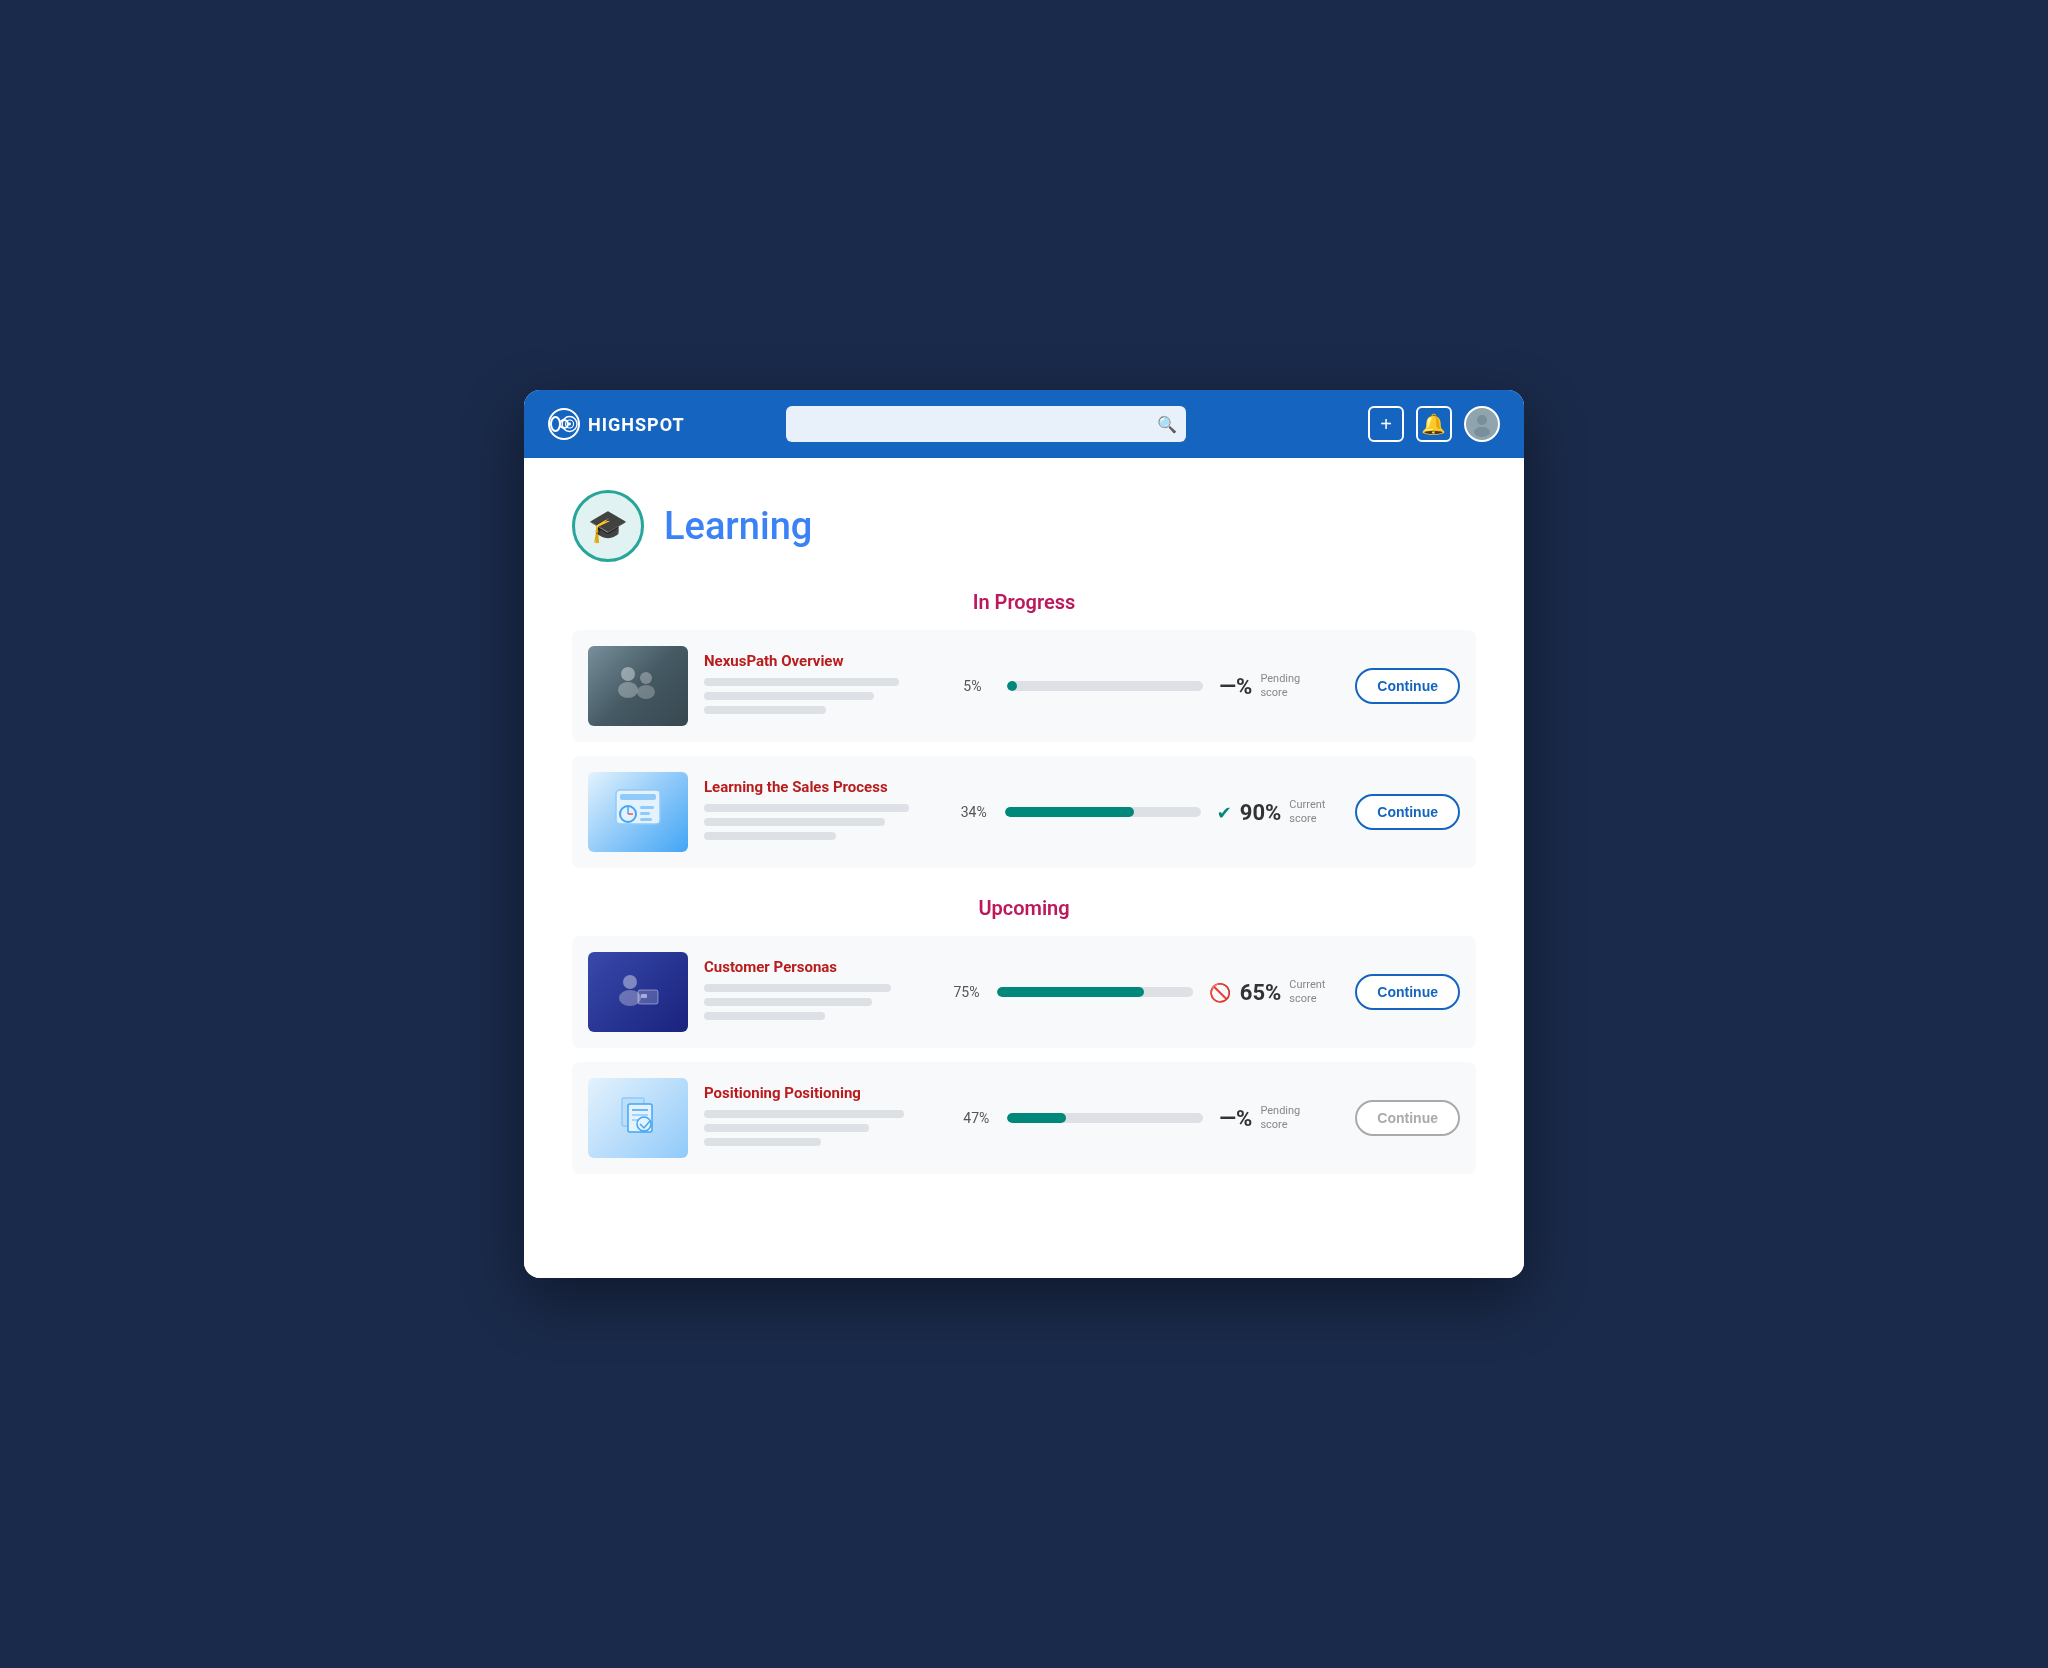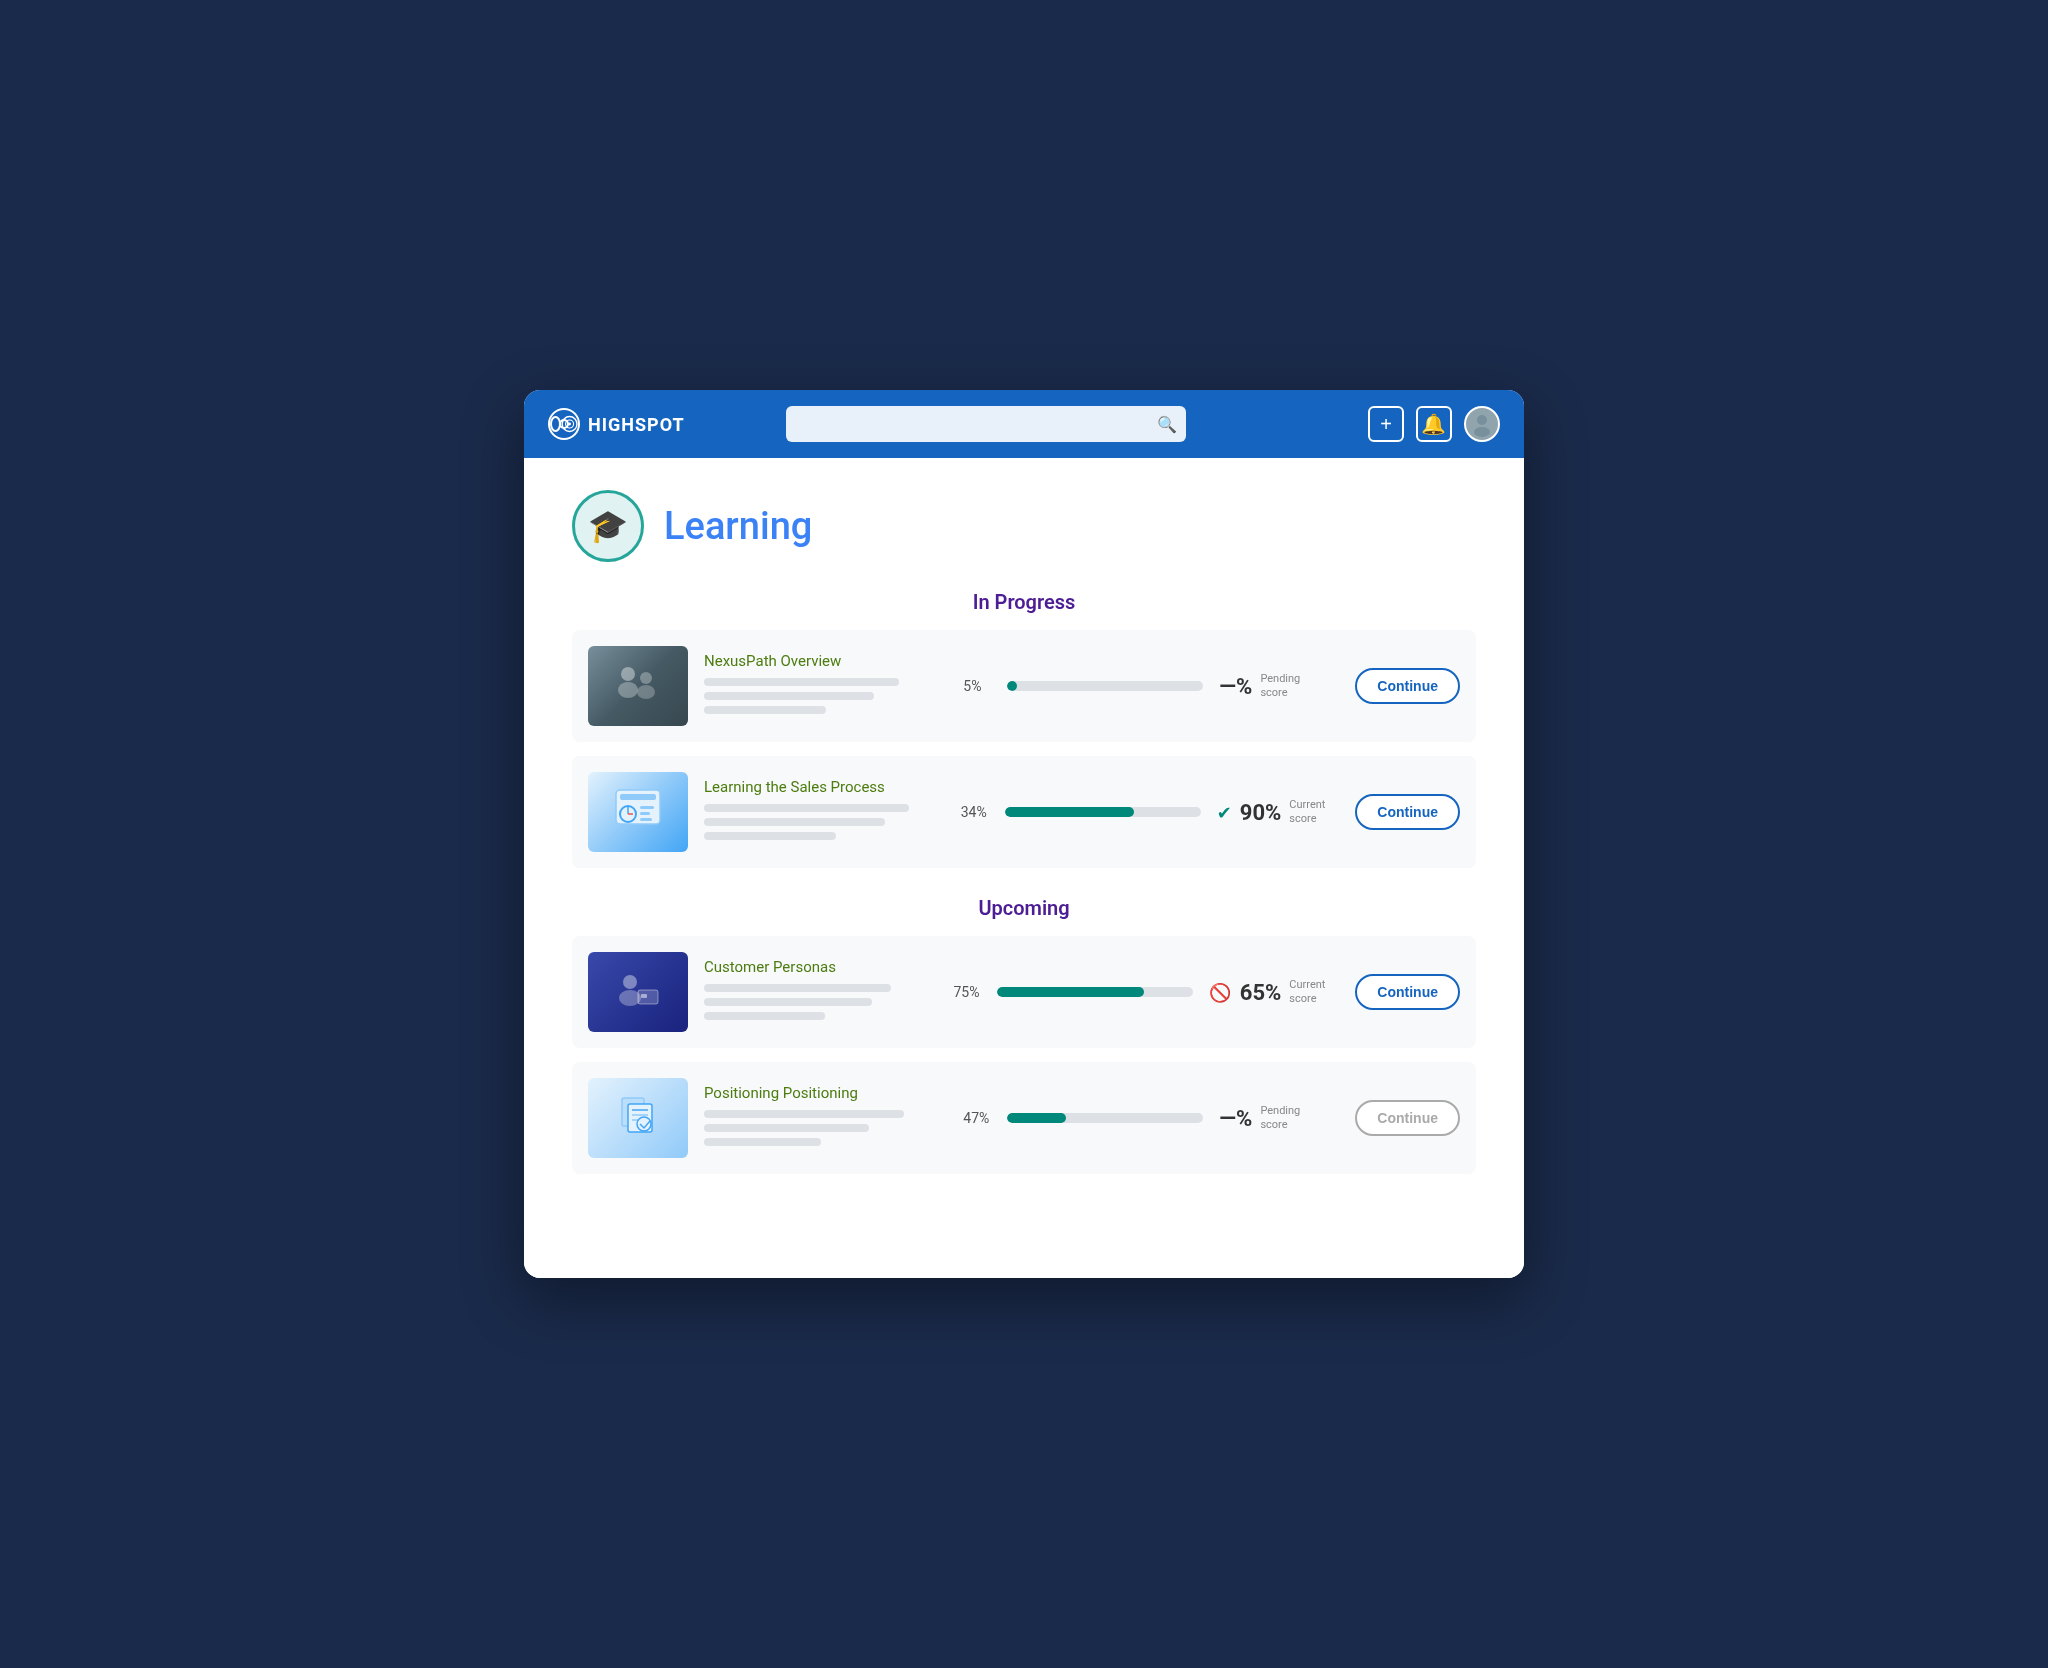--- a/index.html
+++ b/index.html
@@ -172,21 +172,21 @@
       font-size: 38px;
       font-weight: 500;
       color: #3b82f6;
       text-align: right;
     }
 
     .section-title {
       text-align: center;
       font-size: 20px;
       font-weight: 600;
-      color: #4c1d95;
+      color: #be185d;
       margin: 8px 0 16px;
     }
 
     
     .course-card {
       background: #f7f9fb;
       border-radius: 8px;
       display: flex;
       align-items: center;
       padding: 16px;
@@ -240,22 +240,22 @@
       align-items: center;
       justify-content: center;
     }
 
     .course-info {
       flex: 1;
       min-width: 0;
     }
 
     .course-name {
-      color: #4d7c0f;
-      font-weight: 400;
+      color: #b91c1c;
+      font-weight: 700;
       font-size: 15px;
       margin-bottom: 8px;
     }
 
     .desc-line {
       height: 8px;
       background: #dde1e6;
       border-radius: 4px;
       margin-bottom: 6px;
     }

